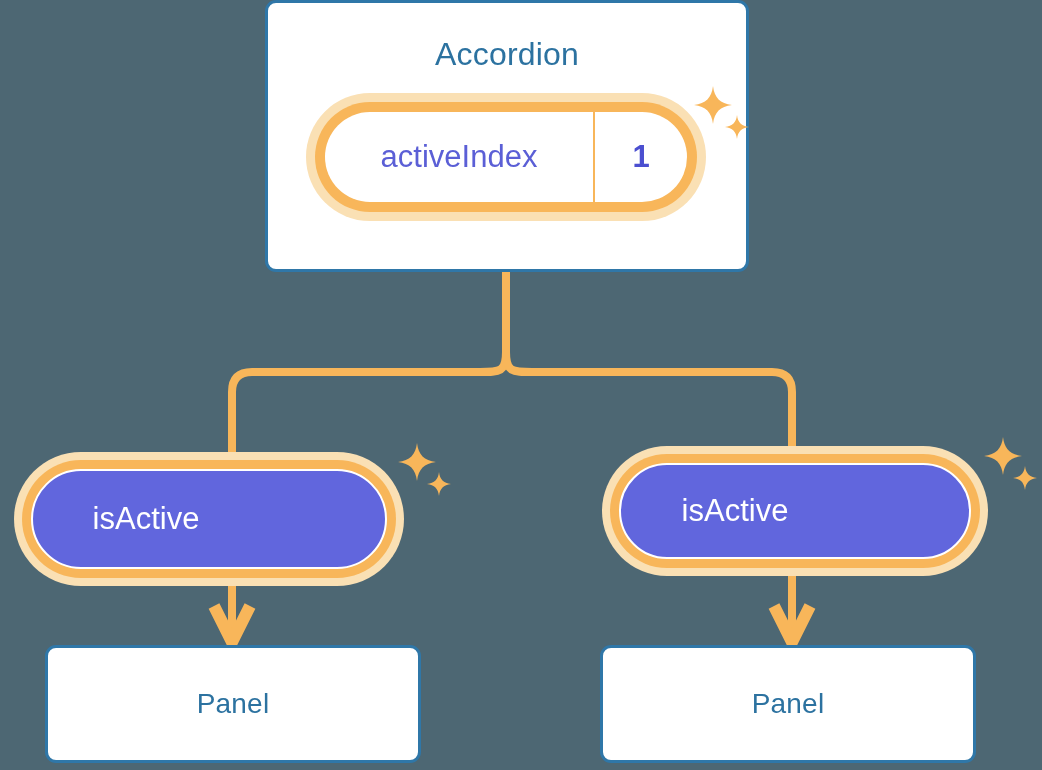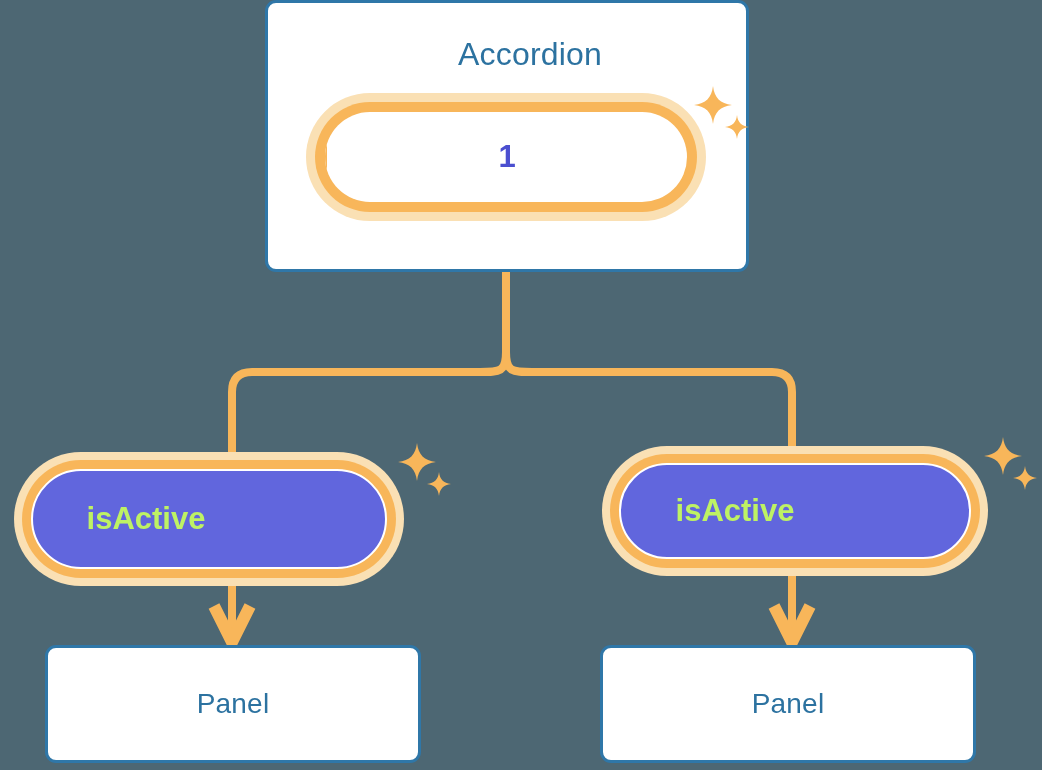--- a/index.html
+++ b/index.html
@@ -49,21 +49,20 @@
 
   #accordion-card {
     left: 265px;
     top: 0px;
     width: 484px;
     height: 272px;
   }
   #accordion-card .card-title {
     top: 33px;
     font-size: 32px;
-    padding-left: 23px;
   }
 
   .panel-card {
     top: 645px;
     width: 376px;
     height: 118px;
     border-radius: 11px;
   }
   #panel-card-left  { left: 45px; }
   #panel-card-right { left: 600px; }
@@ -116,21 +115,21 @@
   
   #pill-active-index { left: 306px; top: 93px; width: 400px; height: 128px; }
   #pill-active-index .pill-ring  { left: 9px;  top: 9px;  right: 9px;  bottom: 9px;  background: #f8b65a; }
   #pill-active-index .pill-body  { left: 19px; top: 19px; right: 19px; bottom: 19px; background: #ffffff; }
   #pill-active-index .pill-cell.key   { width: 268px; color: #5b5fd6; font-size: 31px; }
   #pill-active-index .pill-cell.value { color: #4b4fd0; font-size: 31px; font-weight: bold; border-left: 2px solid #f8b65a; }
 
   
   .pill-filled .pill-ring { left: 8px;  top: 8px;  right: 8px;  bottom: 8px;  background: #f8b65a; }
   .pill-filled .pill-body { left: 17px; top: 17px; right: 17px; bottom: 17px; background: #6166dd; border: 2px solid #ffffff; }
-  .pill-filled .pill-cell.key   { color: #bef264; font-size: 31px; font-weight: bold; }
+  .pill-filled .pill-cell.key   { color: #ffffff; font-size: 31px; }
   .pill-filled .pill-cell.value { color: #ffffff; font-size: 31px; font-weight: bold; border-left: 2px solid #ffffff; }
 
   #pill-is-active-left  { left: 14px;  top: 452px; width: 390px; height: 134px; }
   #pill-is-active-left  .pill-cell.key { width: 226px; }
 
   #pill-is-active-right { left: 602px; top: 446px; width: 386px; height: 130px; }
   #pill-is-active-right .pill-cell.key { width: 228px; }
 
   
   .sparkle-group {
@@ -170,20 +169,21 @@
   </svg>
 
   <div class="card" id="accordion-card">
     <div class="card-title">Accordion</div>
   </div>
 
   <div class="pill-wrap" id="pill-active-index">
     <div class="pill-glow"></div>
     <div class="pill-ring"></div>
     <div class="pill-body">
+      <div class="pill-cell key">activeIndex</div>
       <div class="pill-cell value">1</div>
     </div>
   </div>
 
   <div class="sparkle-group" style="left:694px; top:86px; width:62px; height:64px;">
     <svg class="sparkle" style="left:0px; top:0px;" width="38" height="38" viewBox="0 0 40 40">
       <path d="M20 0 C21.5 12.5 27.5 18.5 40 20 C27.5 21.5 21.5 27.5 20 40 C18.5 27.5 12.5 21.5 0 20 C12.5 18.5 18.5 12.5 20 0 Z"></path>
     </svg>
     <svg class="sparkle" style="left:31px; top:29px;" width="24" height="24" viewBox="0 0 40 40">
       <path d="M20 0 C21.5 12.5 27.5 18.5 40 20 C27.5 21.5 21.5 27.5 20 40 C18.5 27.5 12.5 21.5 0 20 C12.5 18.5 18.5 12.5 20 0 Z"></path>

